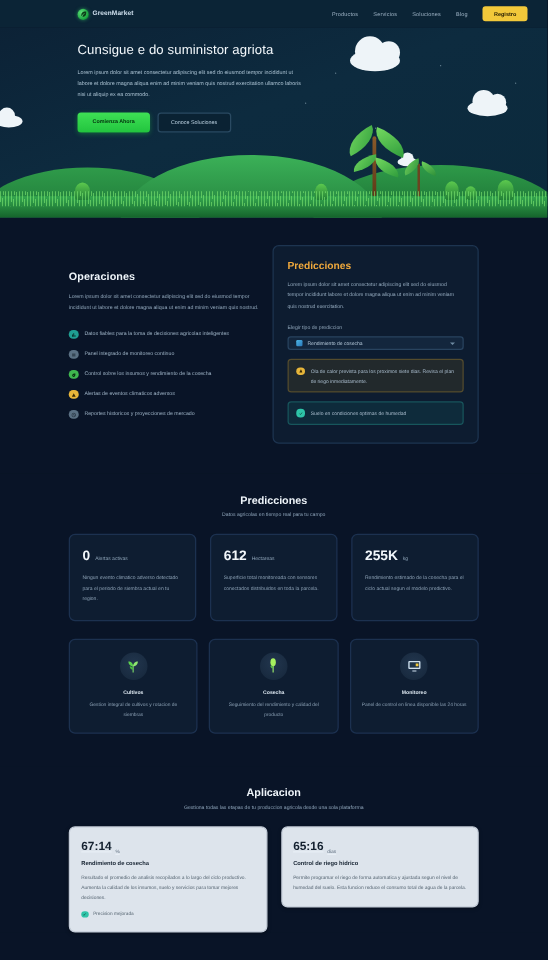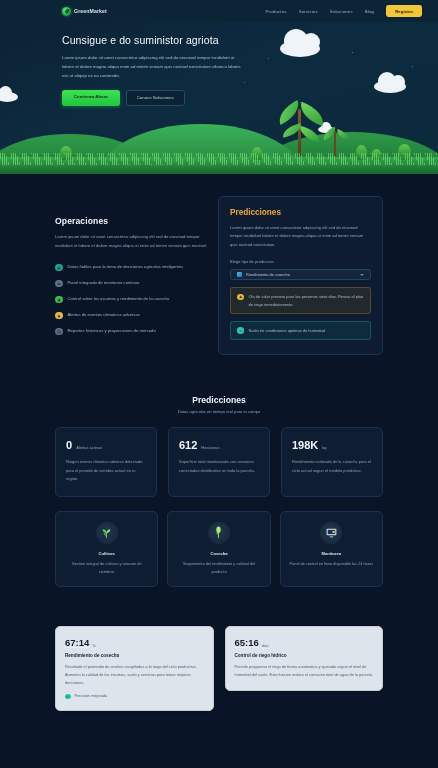--- a/index.html
+++ b/index.html
@@ -420,21 +420,21 @@
       </div>
       <div class="stat-card">
         <div class="stat-top">
           <span class="stat-num">612</span>
           <span class="stat-unit">Hectareas</span>
         </div>
         <div class="stat-body">Superficie total monitoreada con sensores conectados distribuidos en toda la parcela.</div>
       </div>
       <div class="stat-card">
         <div class="stat-top">
-          <span class="stat-num">198K</span>
+          <span class="stat-num">255K</span>
           <span class="stat-unit">kg</span>
         </div>
         <div class="stat-body">Rendimiento estimado de la cosecha para el ciclo actual segun el modelo predictivo.</div>
       </div>
     </div>
 
     <div class="grid4">
 
       <div class="icard">
         <div class="icirc">
@@ -470,20 +470,24 @@
             <path d="M9 20h6" stroke="#cfe0ee" stroke-width="1.6"></path>
           </svg>
         </div>
         <div class="icard-t">Monitoreo</div>
         <div class="icard-p">Panel de control en linea disponible las 24 horas</div>
       </div>
     </div>
   </div>
 
   <div class="section sec-dark">
+    <div class="sec-head">
+      <div class="sec-title">Aplicacion</div>
+      <div class="sec-sub">Gestiona todas las etapas de tu produccion agricola desde una sola plataforma</div>
+    </div>
 
     <div class="lgrid">
       <div class="lcard">
         <div class="lc-top">
           <span class="lc-num">67:14</span>
           <span class="lc-unit">%</span>
         </div>
         <div class="lc-h">Rendimiento de cosecha</div>
         <div class="lc-p">Resultado el promedio de analisis recopilados a lo largo del ciclo productivo. Aumenta la calidad de los insumos, suelo y servicios para tomar mejores decisiones.</div>
         <div class="lc-items">

